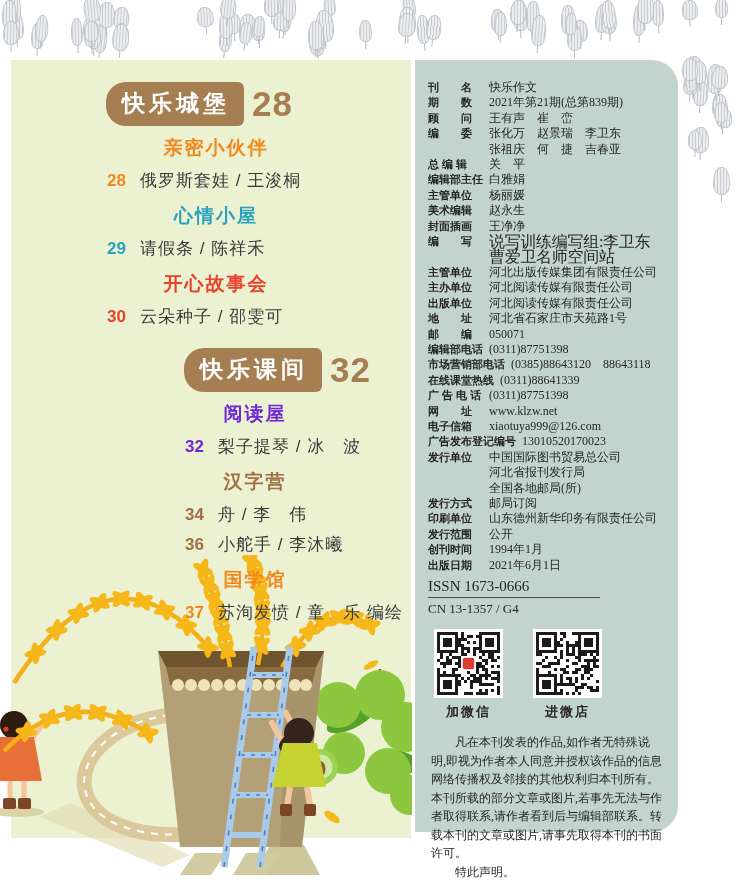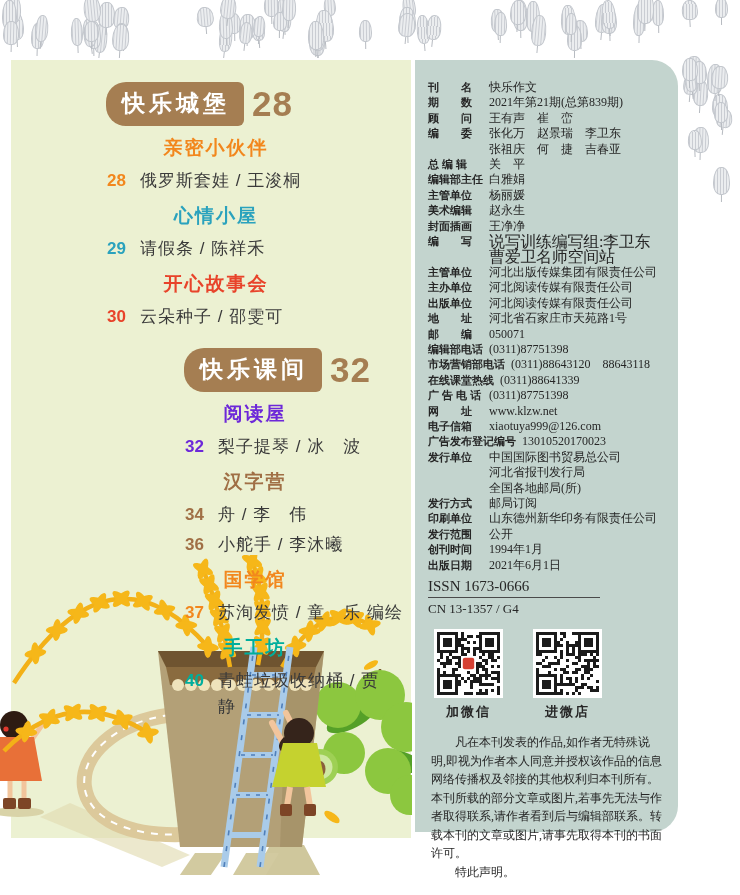--- a/index.html
+++ b/index.html
@@ -433,30 +433,20 @@
                 </div>
           </div>
           </div>
         <div class="toc-group">
             <div class="group-heading" data-variant="orange">国学馆</div>
             <div>
 
             <div class="toc-item">
                   <span class="toc-page" data-variant="orange">37</span>
                   <span class="toc-title">苏洵发愤 / 童　乐 编绘</span>
-                </div>
-          </div>
-          </div>
-        <div class="toc-group">
-            <div class="group-heading" data-variant="teal2">手工坊</div>
-            <div>
-
-            <div class="toc-item">
-                  <span class="toc-page" data-variant="teal2">40</span>
-                  <span class="toc-title">青蛙垃圾收纳桶 / 贾　静</span>
                 </div>
           </div>
           </div>
       </div>
     </div>
   </div>
 
 <svg id="illustration" width="412" height="320" viewBox="0 0 412 320">
   <g>
     <polygon points="70,248 190,300 162,312 40,262" fill="#e2dbb2" opacity="0.65"></polygon>
@@ -726,21 +716,21 @@
         <span class="mlabel">编辑部电话</span>
         <span class="mvalue">
 
         <span class="mline" style="display:block">(0311)87751398</span>
         </span>
       </div>
       <div class="mrow">
         <span class="mlabel">市场营销部电话</span>
         <span class="mvalue">
 
-        <span class="mline" style="display:block">(0311)88643120　88643118</span>
+        <span class="mline" style="display:block">(0385)88643120　88643118</span>
         </span>
       </div>
       <div class="mrow">
         <span class="mlabel">在线课堂热线</span>
         <span class="mvalue">
 
         <span class="mline" style="display:block">(0311)88641339</span>
         </span>
       </div>
       <div class="mrow">

